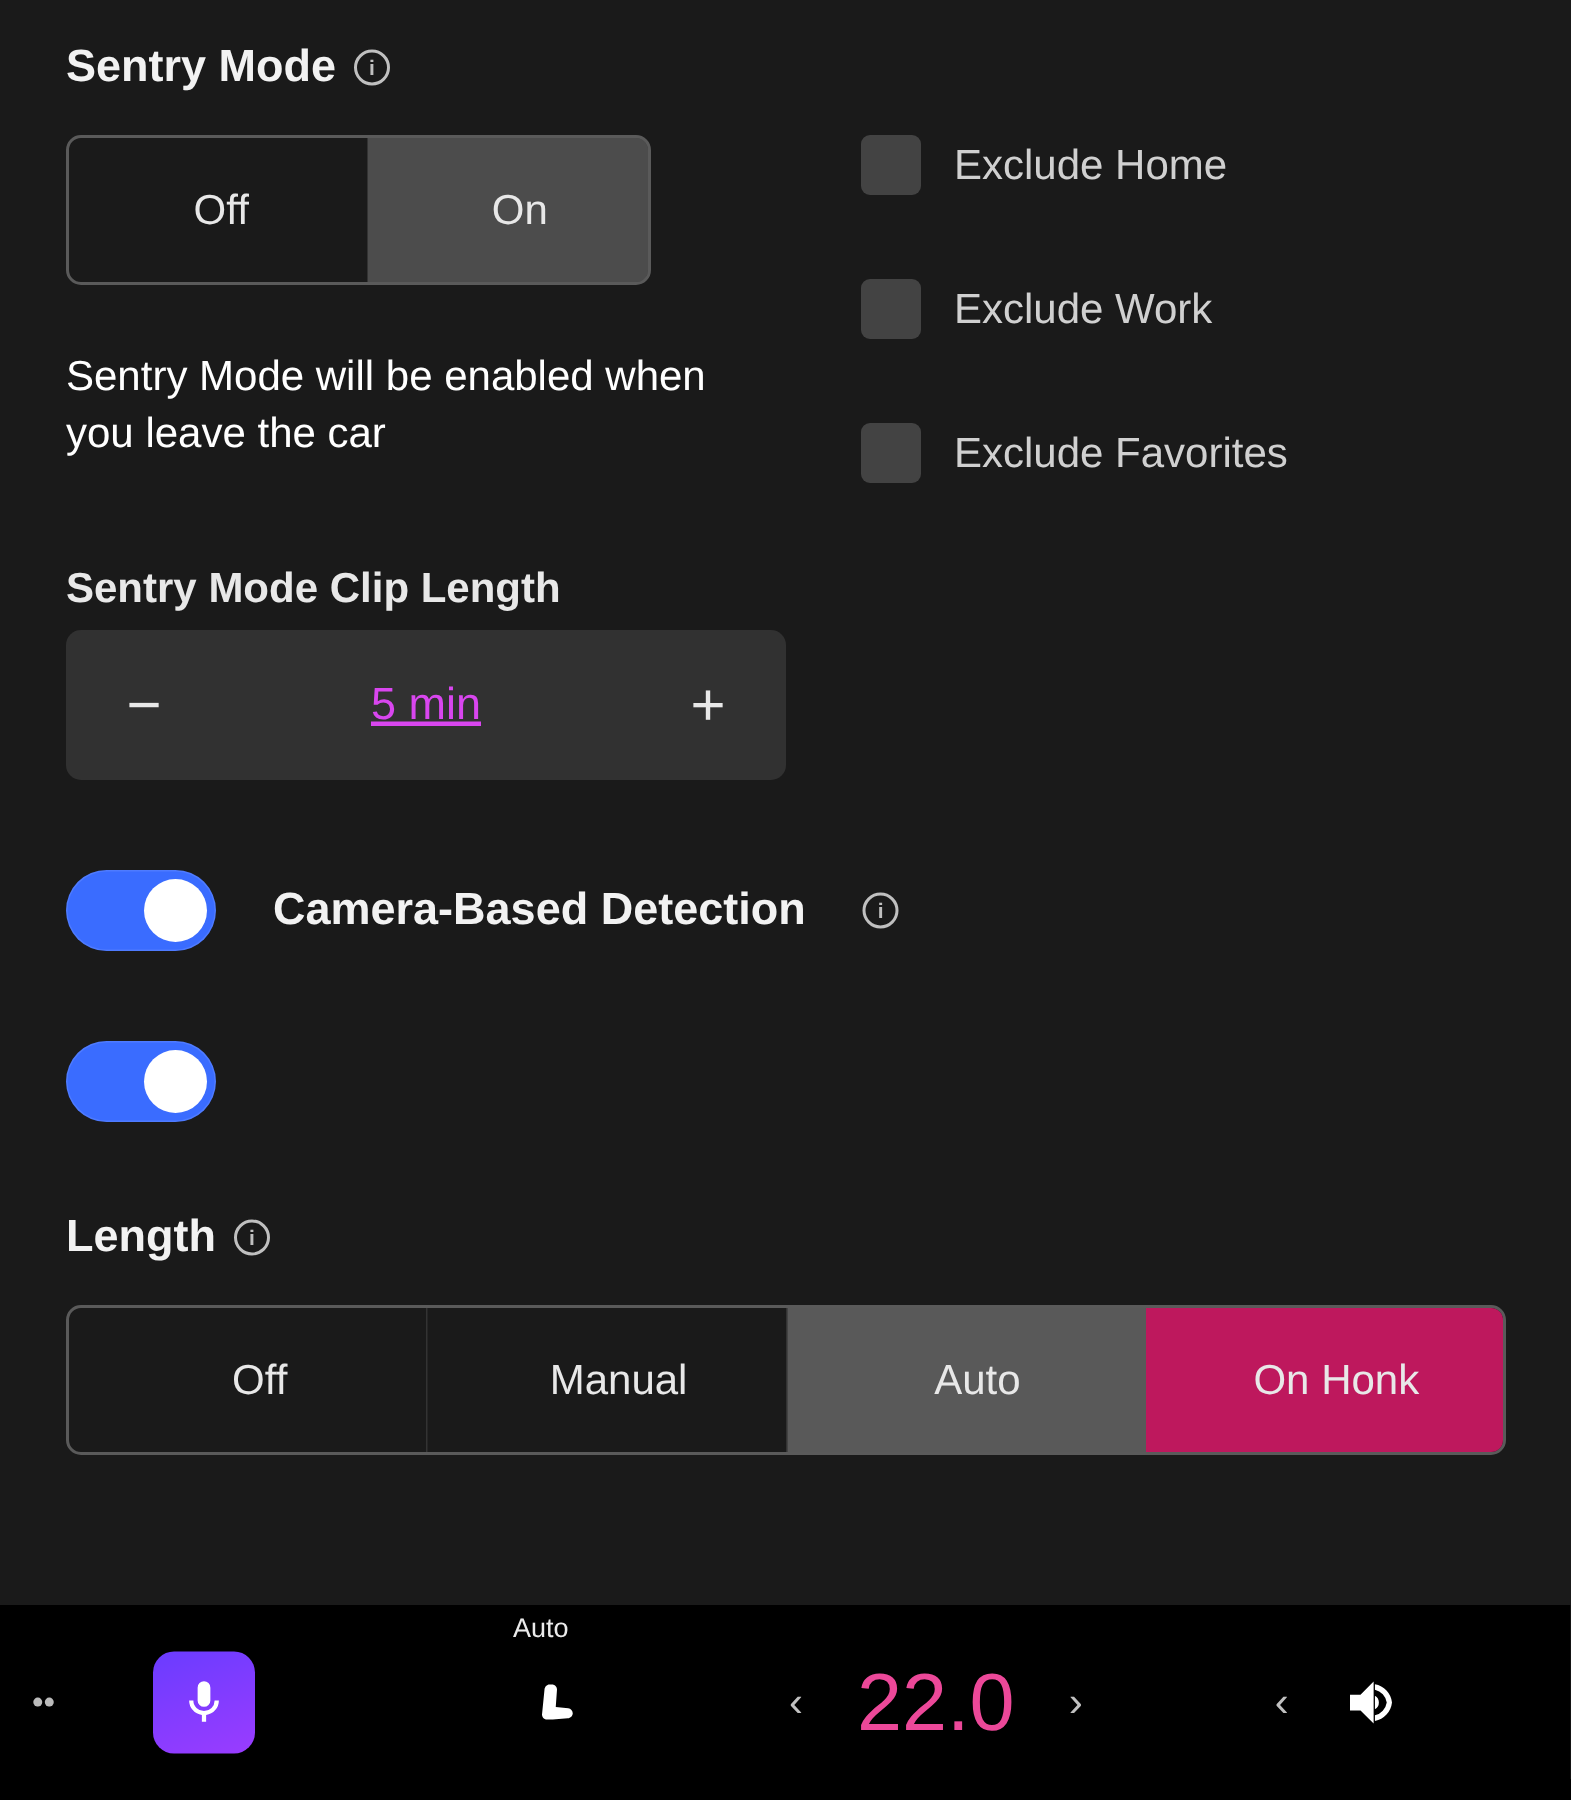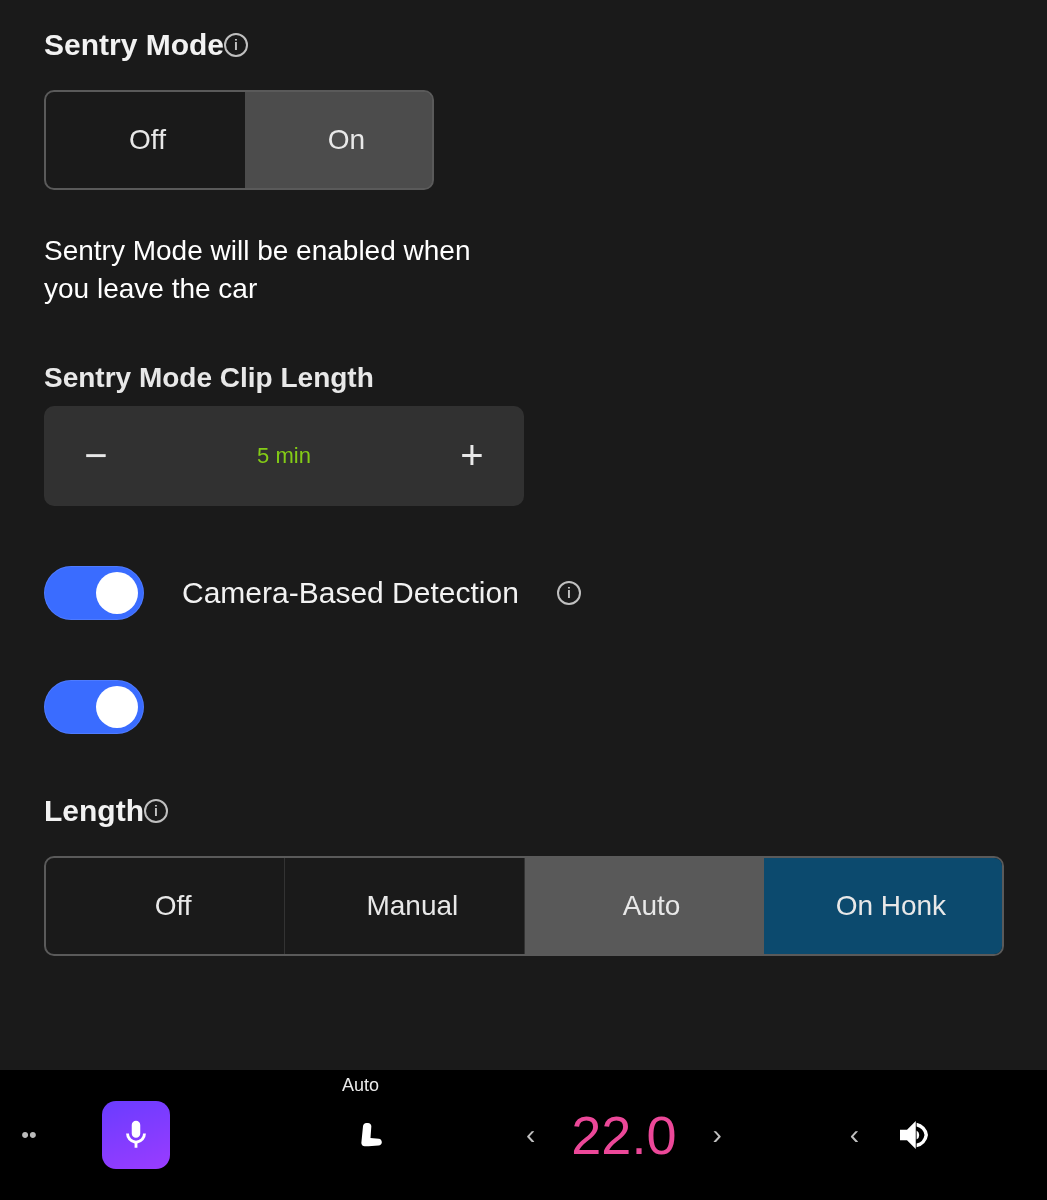--- a/index.html
+++ b/index.html
@@ -12,20 +12,21 @@
     overflow: hidden;
     position: relative;
   }
   .main {
     padding: 28px 44px 0 44px;
     height: 1030px;
   }
   .section-header {
     display: flex;
     align-items: center;
+    gap: 12px;
     margin-bottom: 28px;
   }
   .section-title {
     font-size: 30px;
     font-weight: 600;
     color: #f2f2f2;
   }
   .info-icon {
     width: 24px;
     height: 24px;
@@ -116,23 +117,24 @@
   }
   .stepper-btn {
     font-size: 40px;
     color: #e8e8e8;
     background: none;
     border: none;
     cursor: pointer;
     width: 48px;
   }
   .stepper-val {
-    font-size: 22px;
+    font-size: 30px;
     font-weight: 500;
-    color: #84cc16;
+    color: #d946ef;
+    text-decoration: underline;
   }
   .toggle-row {
     display: flex;
     align-items: center;
     gap: 38px;
     margin-top: 60px;
   }
   .switch {
     width: 100px;
     height: 54px;
@@ -146,41 +148,41 @@
     width: 42px;
     height: 42px;
     background: #fff;
     border-radius: 50%;
     position: absolute;
     top: 6px;
     right: 6px;
   }
   .toggle-label {
     font-size: 30px;
-    font-weight: 400;
+    font-weight: 700;
     color: #f2f2f2;
   }
   .dashcam-seg {
     display: flex;
     border: 2px solid #5a5a5a;
     border-radius: 10px;
     overflow: hidden;
     width: 960px;
     height: 100px;
     margin-top: 20px;
   }
   .dashcam-seg .seg-btn {
     border-right: 1px solid rgba(90,90,90,0.4);
   }
   .dashcam-seg .seg-btn:last-child { border-right: none; }
   .seg-btn.selected-auto {
     background: rgba(255,255,255,0.28);
   }
   .seg-btn.selected-blue {
-    background: #0c4a6e;
+    background: #be185d;
   }
   .bottom-bar {
     position: absolute;
     left: 0;
     right: 0;
     bottom: 0;
     height: 130px;
     background: #000;
     display: flex;
     align-items: center;
@@ -261,20 +263,34 @@
 
   <div class="row">
     <div>
       <div class="seg-toggle">
         <button class="seg-btn">Off</button>
         <button class="seg-btn active">On</button>
       </div>
       <div class="status-text">Sentry Mode will be enabled when you leave the car</div>
     </div>
 
+    <div class="checkbox-col">
+      <div class="checkbox-row">
+        <div class="checkbox"></div>
+        <span class="checkbox-label">Exclude Home</span>
+      </div>
+      <div class="checkbox-row">
+        <div class="checkbox"></div>
+        <span class="checkbox-label">Exclude Work</span>
+      </div>
+      <div class="checkbox-row">
+        <div class="checkbox"></div>
+        <span class="checkbox-label">Exclude Favorites</span>
+      </div>
+    </div>
   </div>
 
   <div class="subheader">Sentry Mode Clip Length</div>
   <div class="stepper">
     <button class="stepper-btn">−</button>
     <span class="stepper-val">5 min</span>
     <button class="stepper-btn">+</button>
   </div>
 
   <div class="toggle-row">

